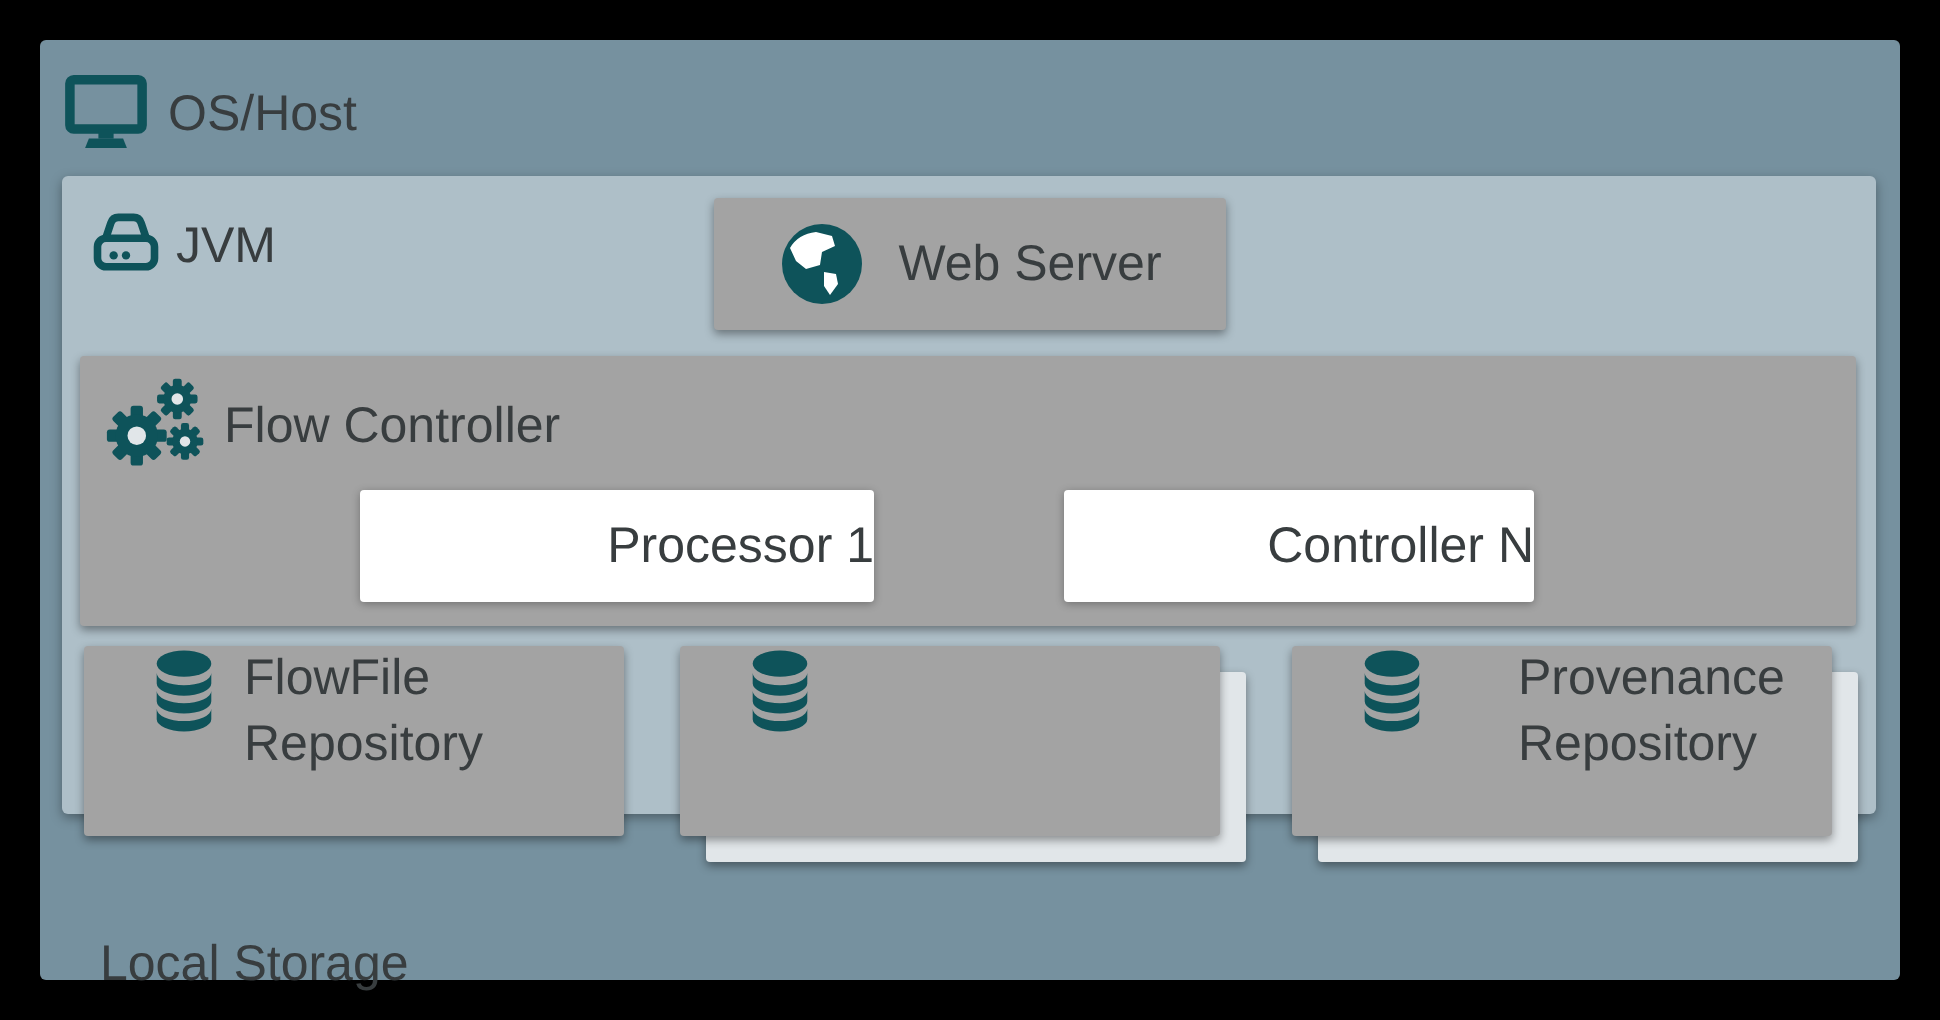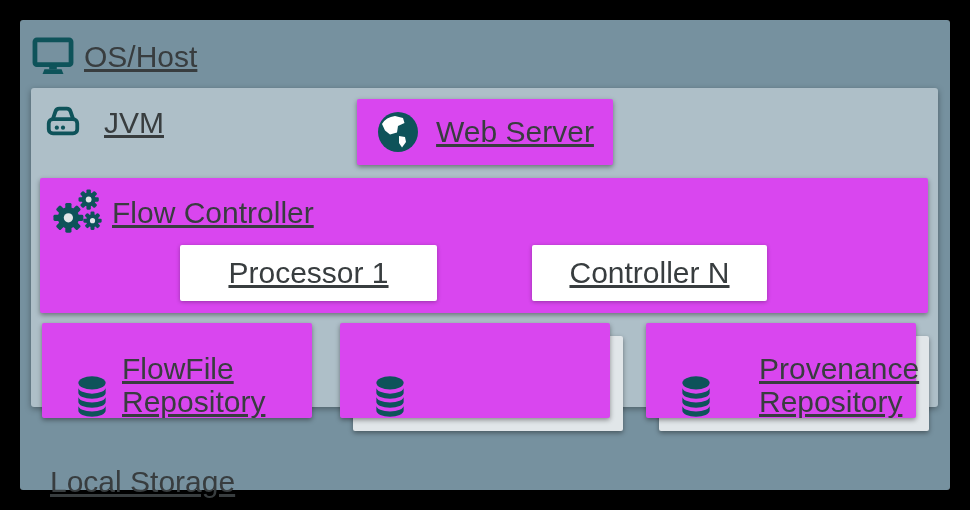--- a/index.html
+++ b/index.html
@@ -1,51 +1,51 @@
 <!DOCTYPE html>
 <html><head>
 <meta charset="utf-8">
 <style>
   html,body{margin:0;padding:0;background:#000;}
   .stage{
     position:relative;width:970px;height:510px;background:#000;
     font-family:"Liberation Sans",sans-serif;color:#383d3f;overflow:hidden;
   }
   .abs{position:absolute;}
-  .lbl{font-size:30px;line-height:28px;white-space:nowrap;text-decoration:underline;}
+  .lbl{font-size:25px;line-height:28px;white-space:nowrap;}
 
   .os-host{
     left:20px;top:20px;width:930px;height:470px;
     background:#76919f;border-radius:3px;
   }
   .jvm{
     left:31px;top:88px;width:907px;height:319px;
     background:#aebfc8;border-radius:3px;
     box-shadow:0 2px 6px rgba(0,0,0,.35);
   }
   .panel{
-    background:#d946ef;border-radius:2px;
+    background:#a3a3a3;border-radius:2px;
     box-shadow:0 2px 5px rgba(0,0,0,.4);
   }
   .web-server{
     left:357px;top:99px;width:256px;height:66px;
     display:flex;align-items:center;justify-content:center;gap:16px;
   }
   .flow-controller{left:40px;top:178px;width:888px;height:135px;}
   .component{
     background:#ffffff;border-radius:2px;
     box-shadow:0 1px 4px rgba(0,0,0,.3);
-    display:flex;align-items:center;justify-content:center;
+    display:flex;align-items:center;justify-content:flex-end;
   }
   .processor{left:140px;top:67px;width:257px;height:56px;}
   .extension{left:492px;top:67px;width:235px;height:56px;}
 
   .repo{
     top:323px;width:270px;height:95px;z-index:2;
-    display:flex;align-items:flex-end;
+    display:flex;align-items:flex-start;
     padding-left:34px;box-sizing:border-box;gap:14px;
   }
   .repo .lbl{white-space:normal;width:160px;line-height:33px;}
   .repo-flowfile{left:42px;}
   .repo-content{left:340px;}
   .repo-provenance{left:646px;gap:47px;}
   .repo-stack{
     top:336px;width:270px;height:95px;z-index:1;
     background:#e1e6e9;border-radius:2px;
     box-shadow:0 2px 5px rgba(0,0,0,.4);
@@ -77,21 +77,21 @@
 
   <div class="abs jvm">
     <span class="abs" style="left:13px;top:15px;">
       <svg width="38" height="38" viewBox="0 0 40 40">
         <path d="M9 18 L12 9 Q13 6 16 6 H24 Q27 6 28 9 L31 18" fill="none" stroke="#0e535a" stroke-width="4" stroke-linejoin="round"></path>
         <rect x="5" y="17" width="30" height="15" rx="4.5" fill="none" stroke="#0e535a" stroke-width="4"></rect>
         <circle cx="13.5" cy="26" r="2.2" fill="#0e535a"></circle>
         <circle cx="20" cy="26" r="2.2" fill="#0e535a"></circle>
       </svg>
     </span>
-    <span class="abs lbl" style="left:57px;top:21px;margin-left:16px;">JVM</span>
+    <span class="abs lbl" style="left:57px;top:21px;">JVM</span>
   </div>
 
   <div class="abs panel web-server">
     <span>
       <svg width="44" height="44" viewBox="0 0 44 44">
         <defs>
             <clipPath id="globeclip">
               <circle cx="22" cy="22" r="20"></circle>
             </clipPath>
           </defs>

